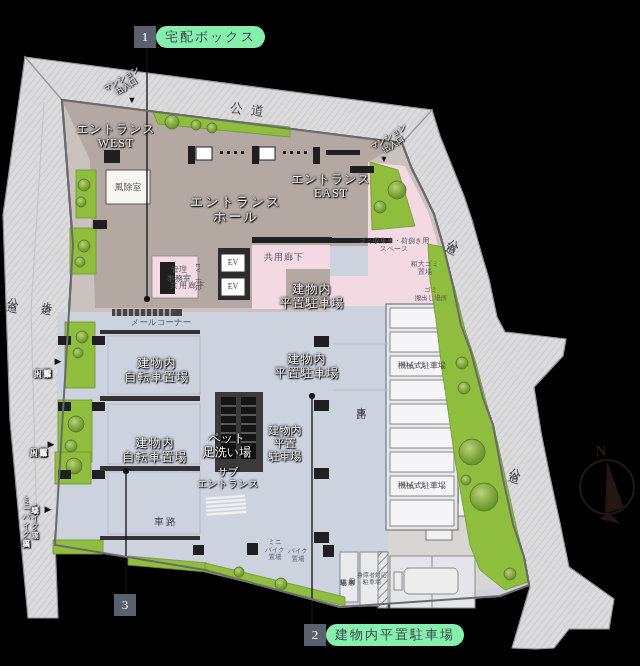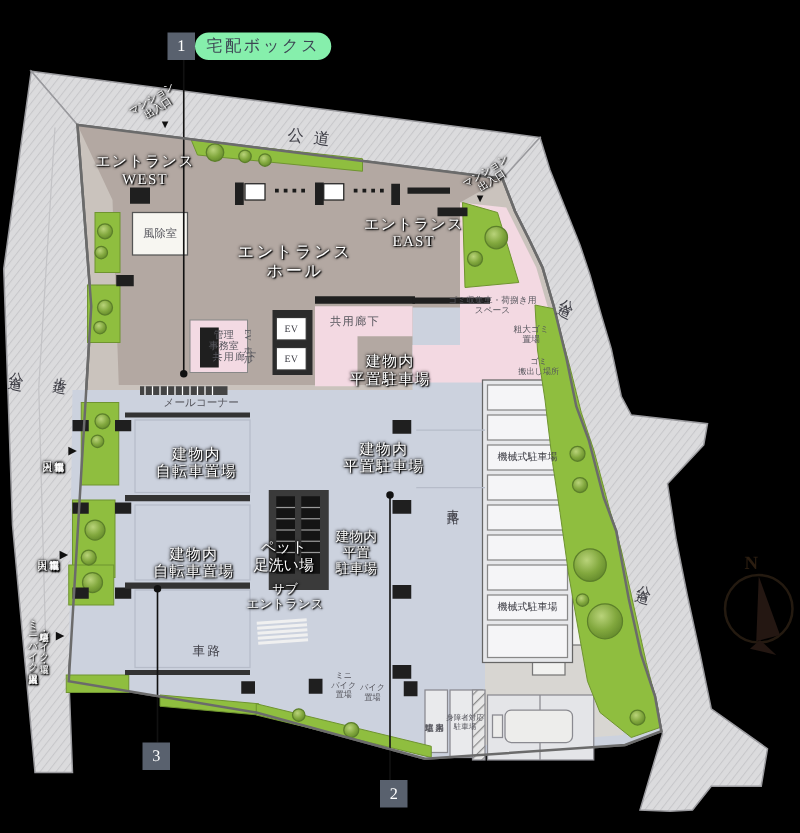--- a/index.html
+++ b/index.html
@@ -253,20 +253,21 @@
 
 <div class="callout" style="left:134px;top:26px;">
   <span class="num">1</span>
   <span class="txt">宅配ボックス</span>
 </div>
 <div class="callout" style="left:114px;top:594px;">
   <span class="num">3</span>
 </div>
 <div class="callout" style="left:304px;top:624px;">
   <span class="num">2</span>
+  <span class="txt">建物内平置駐車場</span>
 </div>
 
 <div class="lbl white" style="left:124px;top:83px;font-size:8px;transform:translate(-50%,-50%) rotate(-33deg);">マンション
 出入口</div>
 <div class="arrow" style="left:132px;top:100px;font-size:9px;">▼</div>
 <div class="lbl white" style="left:391px;top:141px;font-size:8px;transform:translate(-50%,-50%) rotate(-33deg);">マンション
 出入口</div>
 <div class="arrow" style="left:384px;top:159px;font-size:9px;">▼</div>
 
 <div class="lbl dark" style="left:251px;top:110px;font-size:13px;letter-spacing:8px;transform:translate(-50%,-50%) rotate(7deg);">公道</div>

